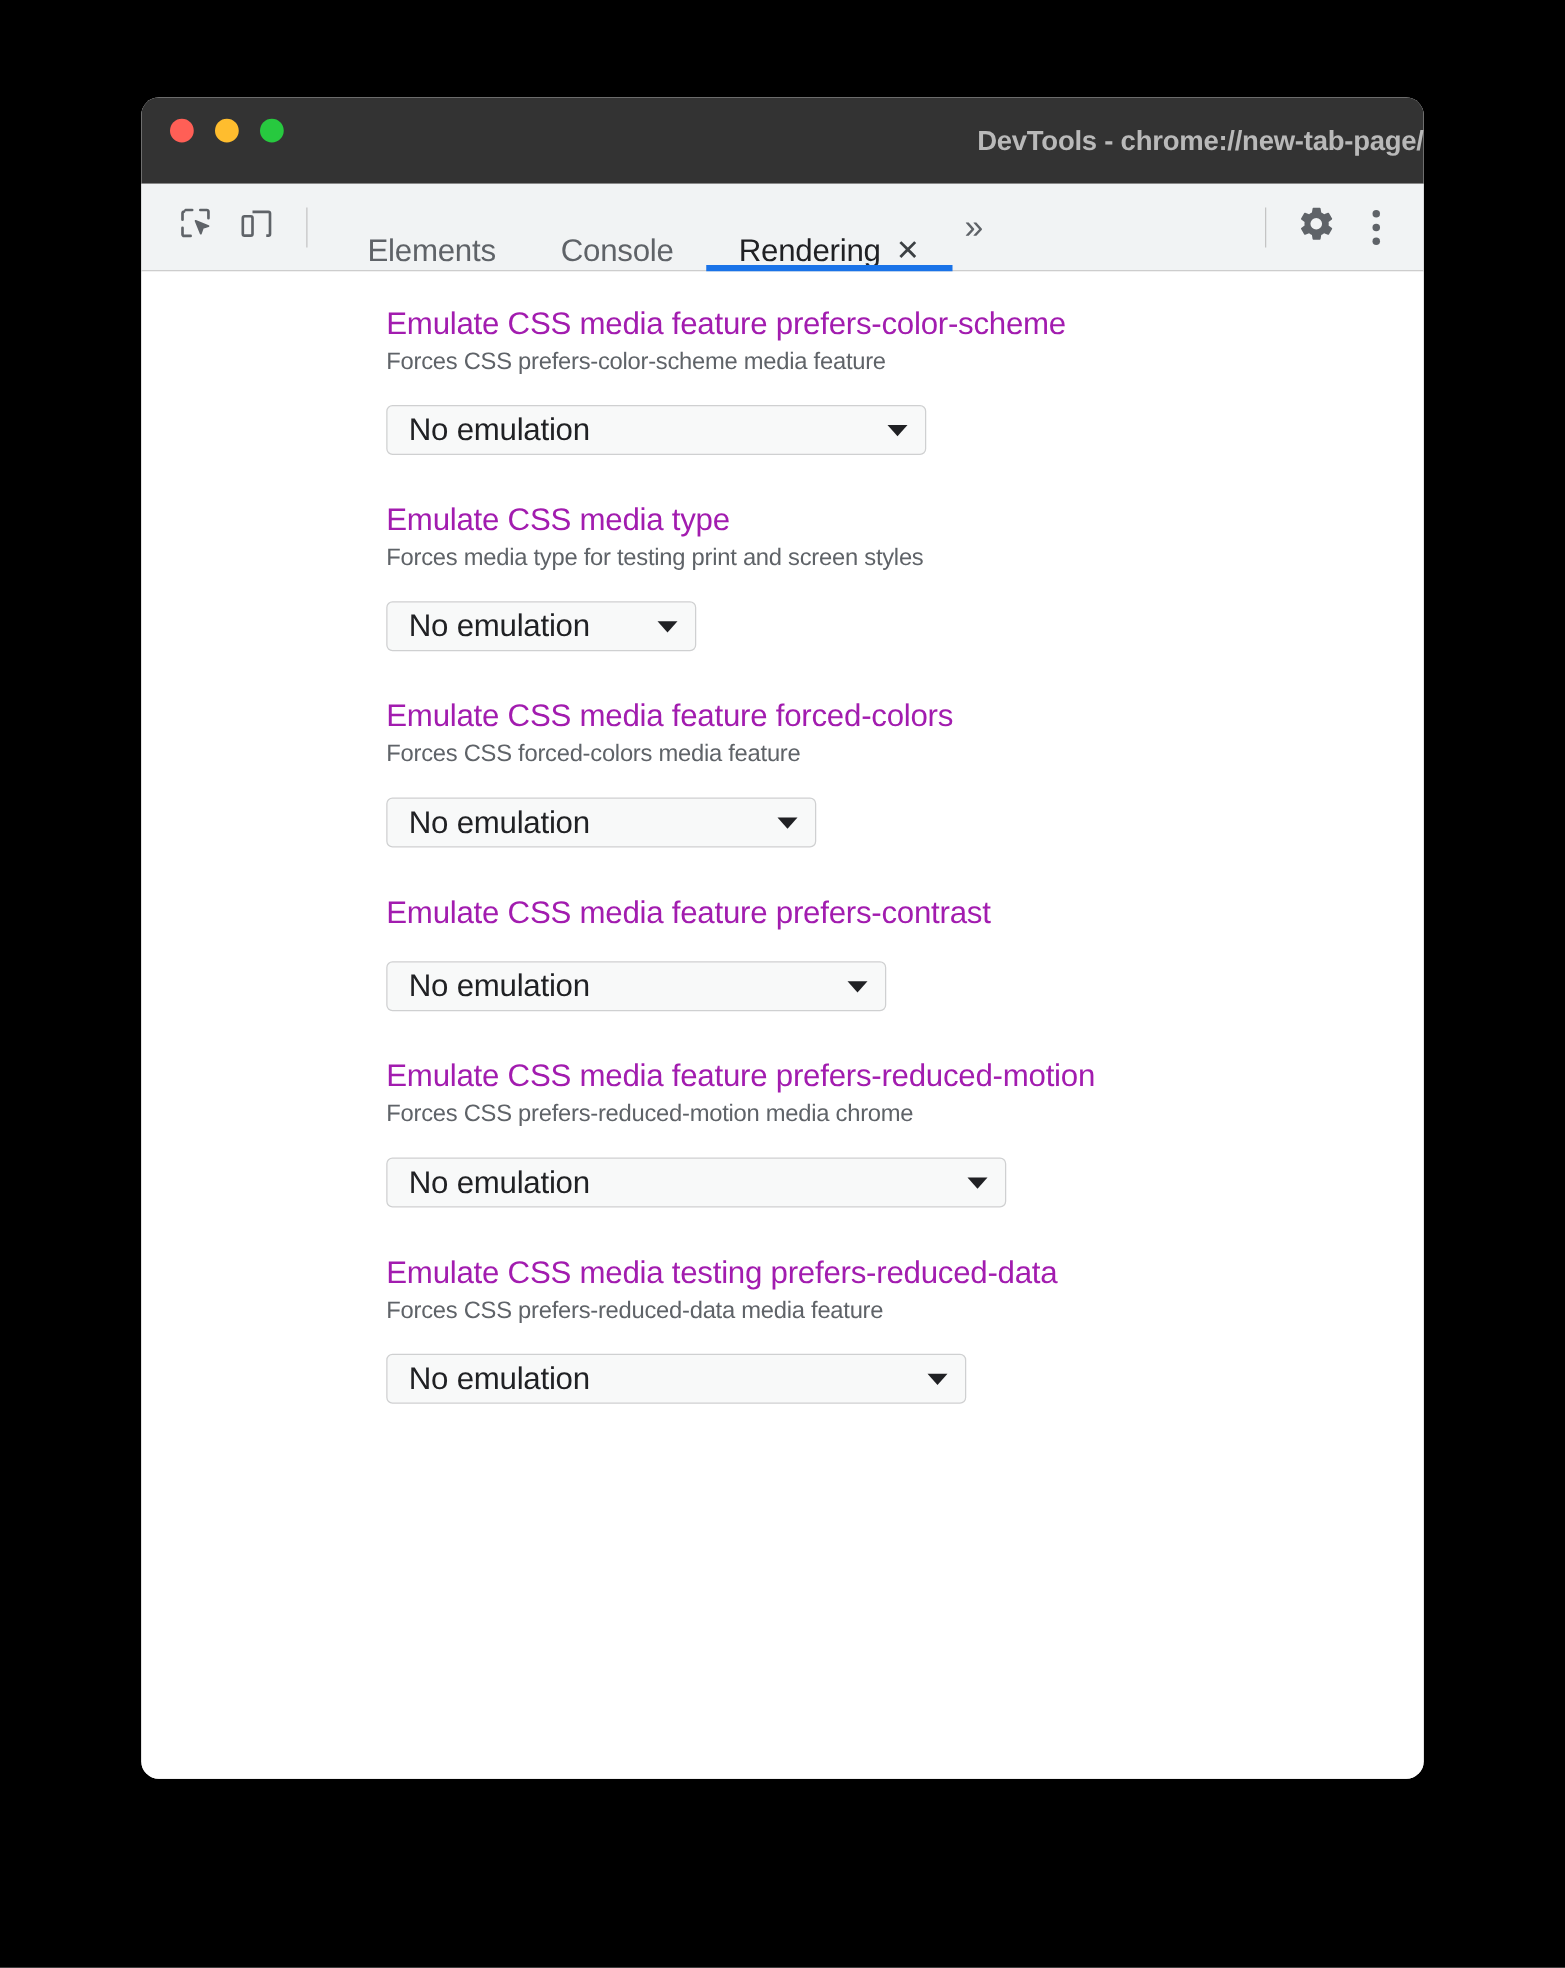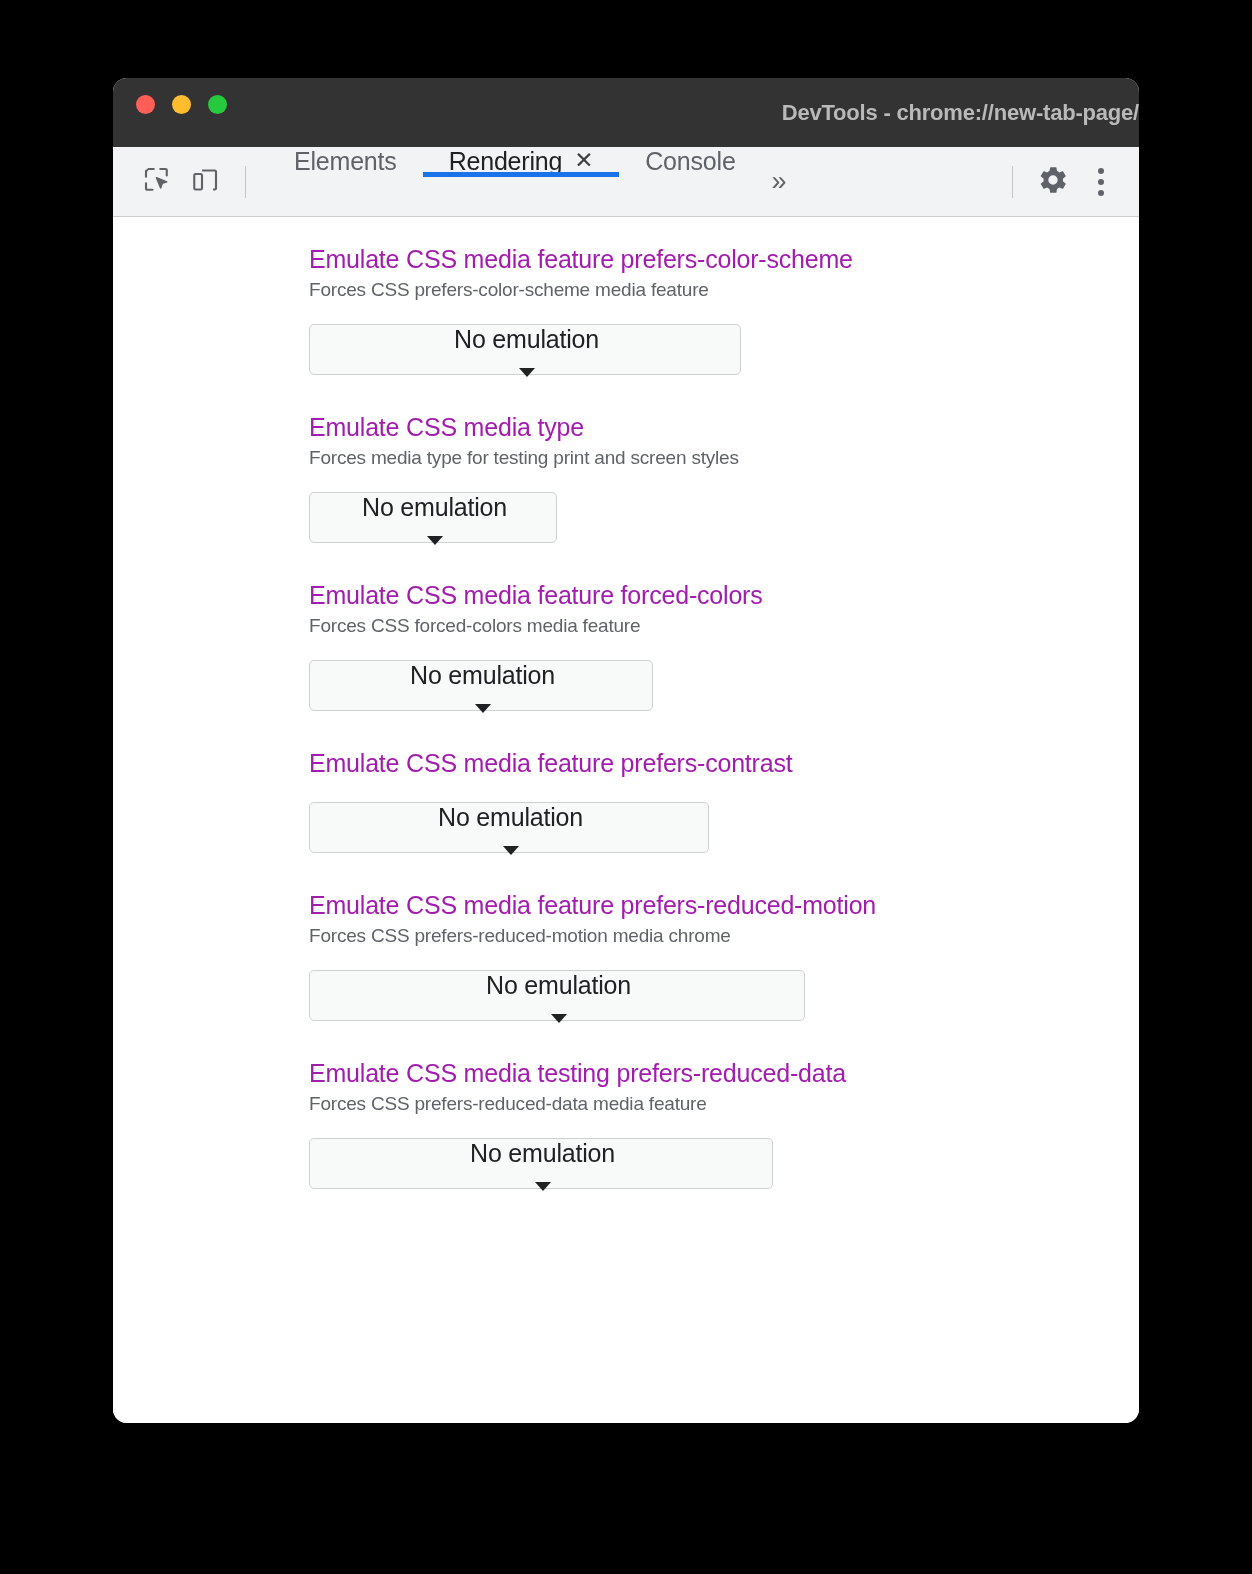--- a/index.html
+++ b/index.html
@@ -81,21 +81,21 @@
   }
   .tb-sep {
     width: 1px;
     height: 32px;
     background: #c4c4c4;
     margin: 0 16px;
     flex: 0 0 auto;
   }
   .tabs {
     display: flex;
-    align-items: flex-start;
+    align-items: flex-end;
     height: 100%;
     margin-left: 6px;
   }
   .tab {
     position: relative;
     display: flex;
     align-items: center;
     gap: 12px;
     padding: 0 26px;
     font-size: 25px;
@@ -177,28 +177,27 @@
     line-height: 1.32;
     letter-spacing: -0.2px;
     white-space: nowrap;
     margin-top: 1px;
   }
   .select-wrap {
     margin-top: 22px;
     display: inline-flex;
     align-items: center;
     justify-content: space-between;
-    height: 51px;
+    height: 40px;
     box-sizing: border-box;
     background: #f8f9f9;
     border: 1px solid #cfd0d1;
     border-radius: 5px;
     padding: 0 14px 0 17px;
     gap: 14px;
-    flex-direction: column;
   }
   .select-value {
     font-size: 25px;
     color: #202124;
     letter-spacing: -0.2px;
     white-space: nowrap;
   }
   .caret {
     width: 0;
     height: 0;
@@ -247,26 +246,26 @@
         </svg>
       </span>
     </div>
 
     <div class="tb-sep"></div>
 
     <div class="tabs">
       <div class="tab">
         <span>Elements</span>
       </div>
+      <div class="tab">
+        <span>Console</span>
+      </div>
       <div class="tab active">
         <span>Rendering</span>
         <span class="tab-close">✕</span>
-      </div>
-      <div class="tab">
-        <span>Console</span>
       </div>
       <div class="more-tabs">
         <span style="font-size:27px;line-height:1;">»</span>
       </div>
     </div>
 
     <div class="tb-right">
       <div class="tb-sep"></div>
       <div class="tb-icon-btn">
         <span>

